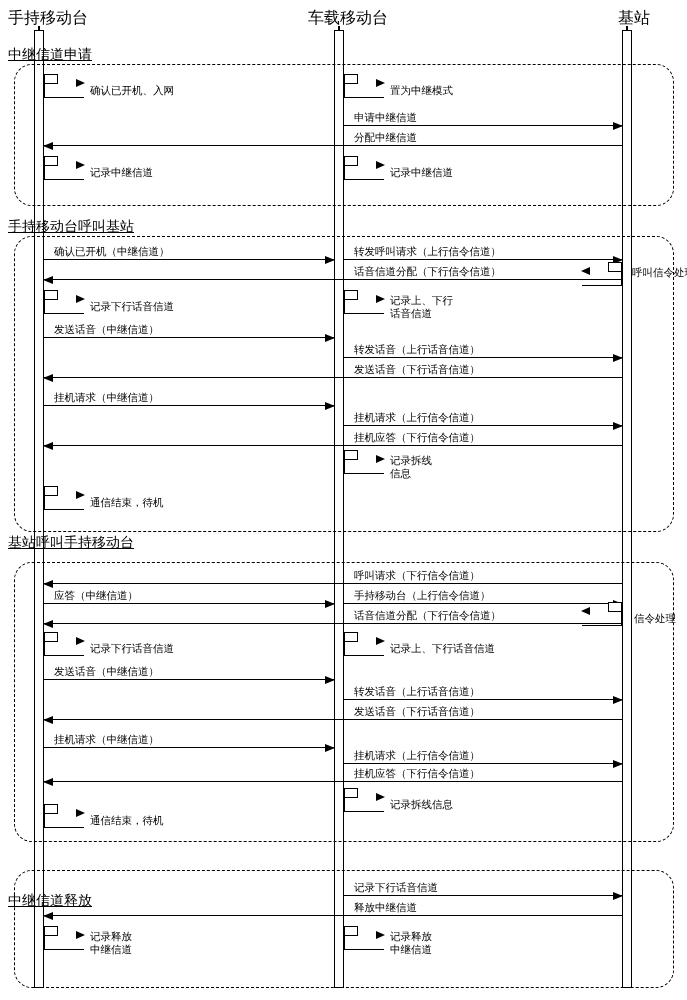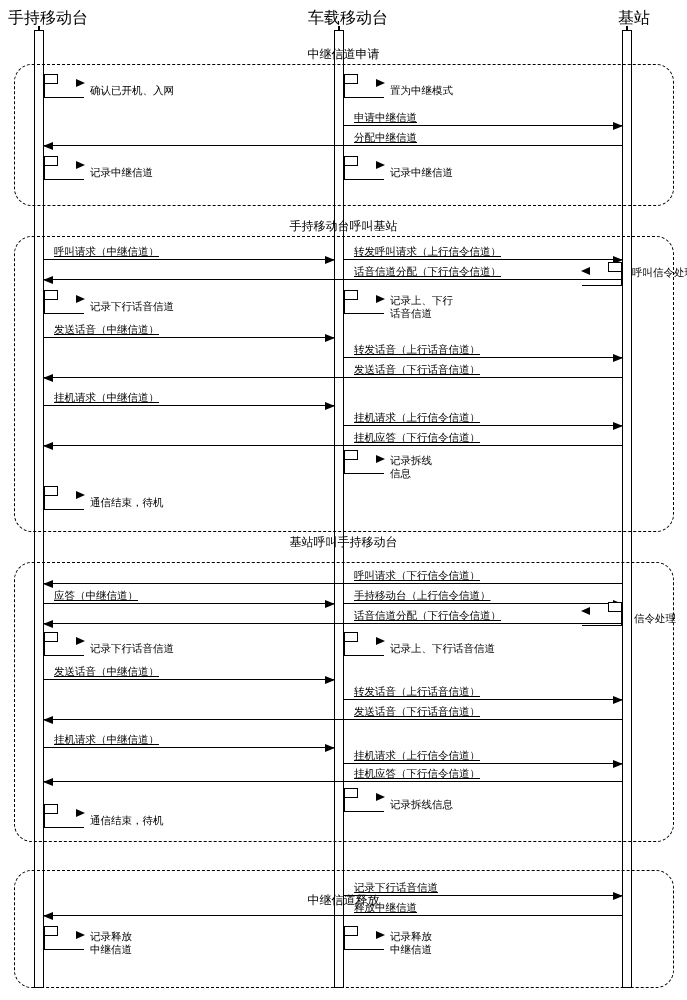--- a/index.html
+++ b/index.html
@@ -16,22 +16,22 @@
 .activation {
   position: absolute;
   width: 10px;
   background: #fff;
   border: 1px solid #000;
   margin-left: -5px;
 }
 .section-label {
   position: absolute;
   width: 100%;
-  text-align: center;
-  font-size: 12px;
+  font-size: 14px;
+  text-decoration: underline;
 }
 .group {
   position: absolute;
   border: 1.5px dashed #000;
   border-radius: 18px;
 }
 .arrow {
   position: absolute;
   height: 14px;
   font-size: 10.5px;
@@ -39,21 +39,20 @@
 .arrow .line {
   position: absolute;
   bottom: 0;
   left: 0; right: 0;
   height: 1.5px;
   background: #000;
 }
 .arrow .label {
   position: absolute;
   white-space: nowrap;
-  text-decoration: underline;
 }
 .arrow.right-label .label { left: 10px; bottom: 1px; }
 .arrow .head-r {
   position: absolute; right: -1px; bottom: -4px;
   width: 0; height: 0;
   border-left: 10px solid #000;
   border-top: 4.5px solid transparent;
   border-bottom: 4.5px solid transparent;
 }
 .arrow .head-l {
@@ -150,21 +149,21 @@
   <div class="selfmsg" style="left:336px; top:148px">
     <div class="box"></div>
       <div class="loop"></div>
     <div class="text">记录中继信道</div>
   </div>
 
   <div class="section-label" style="top:210px">手持移动台呼叫基站</div>
   <div class="group" style="left:6px; top:228px; width:660px; height:296px"></div>
 
   <div class="arrow right-label" style="left:36px; width:290px; top:238px">
-    <div class="label">呼叫请求（中继信道）</div>
+    <div class="label">确认已开机（中继信道）</div>
       <div class="line"></div>
       <div class="head-r"></div>
   </div>
   <div class="arrow right-label" style="left:336px; width:278px; top:238px">
     <div class="label">转发呼叫请求（上行信令信道）</div>
       <div class="line"></div>
       <div class="head-r"></div>
   </div>
   <div class="arrow right-label" style="left:36px; width:578px; top:258px">
     <div class="label" style="left:310px">话音信道分配（下行信令信道）</div>

